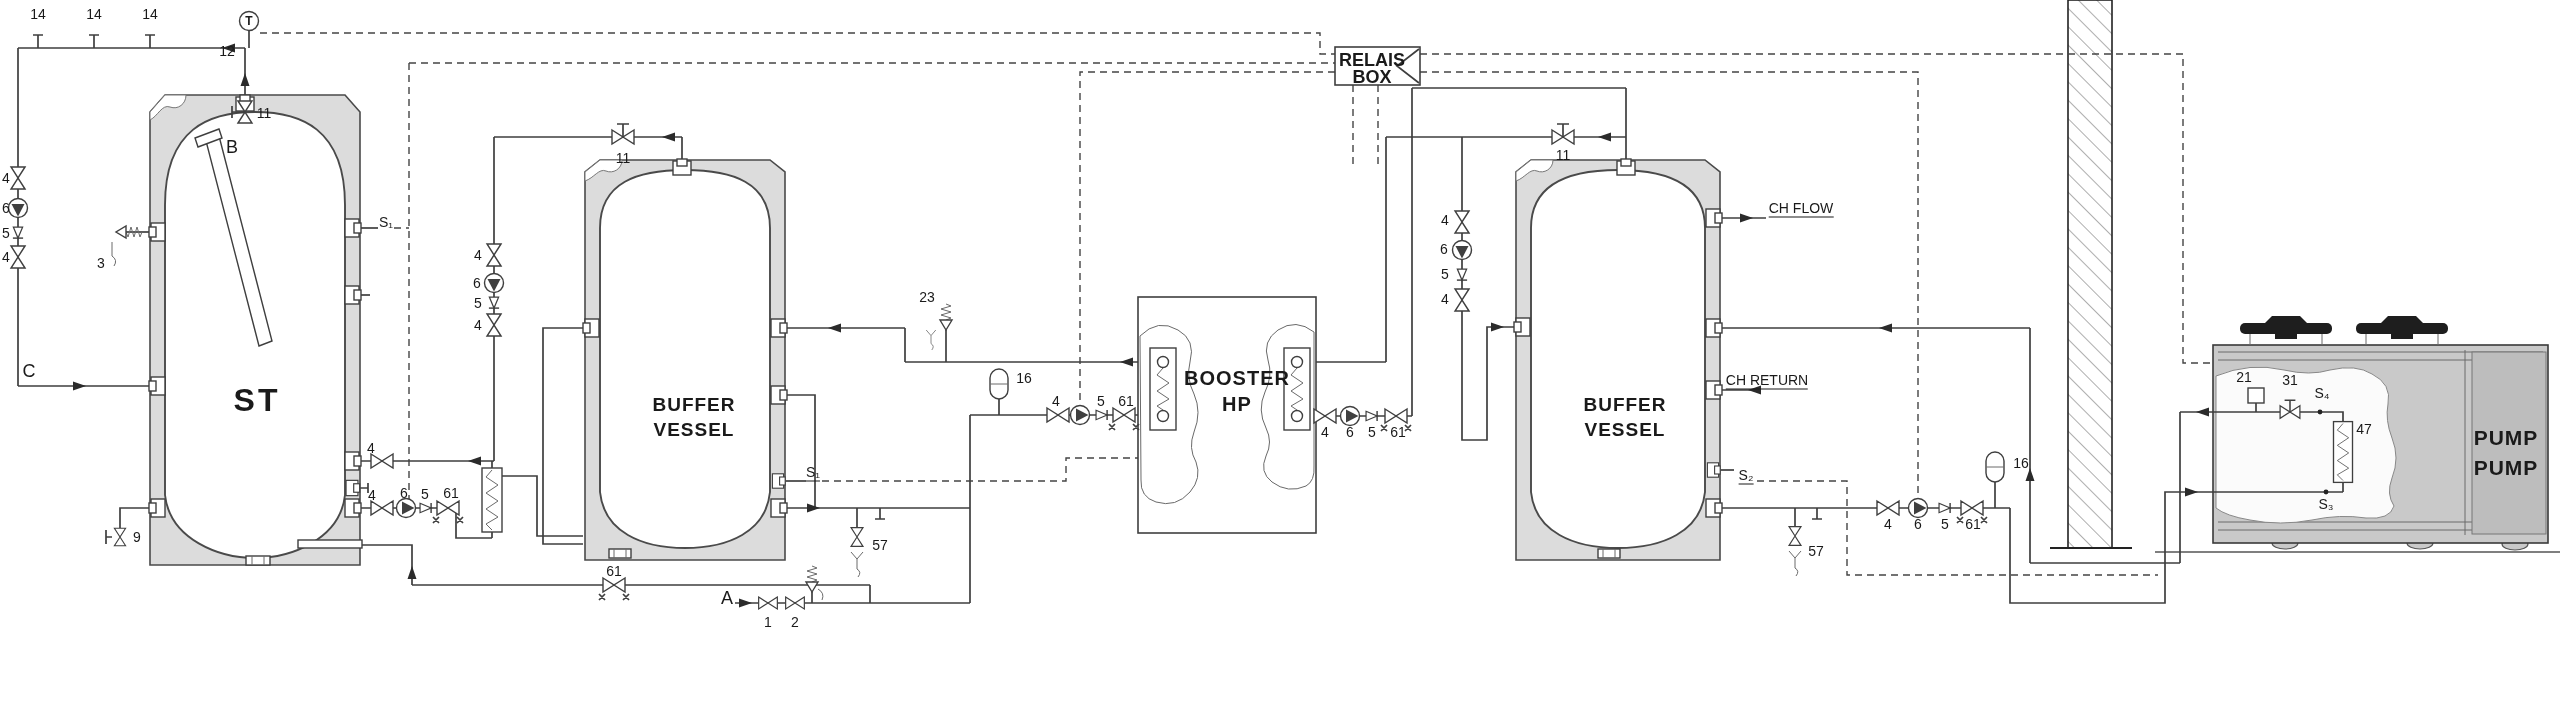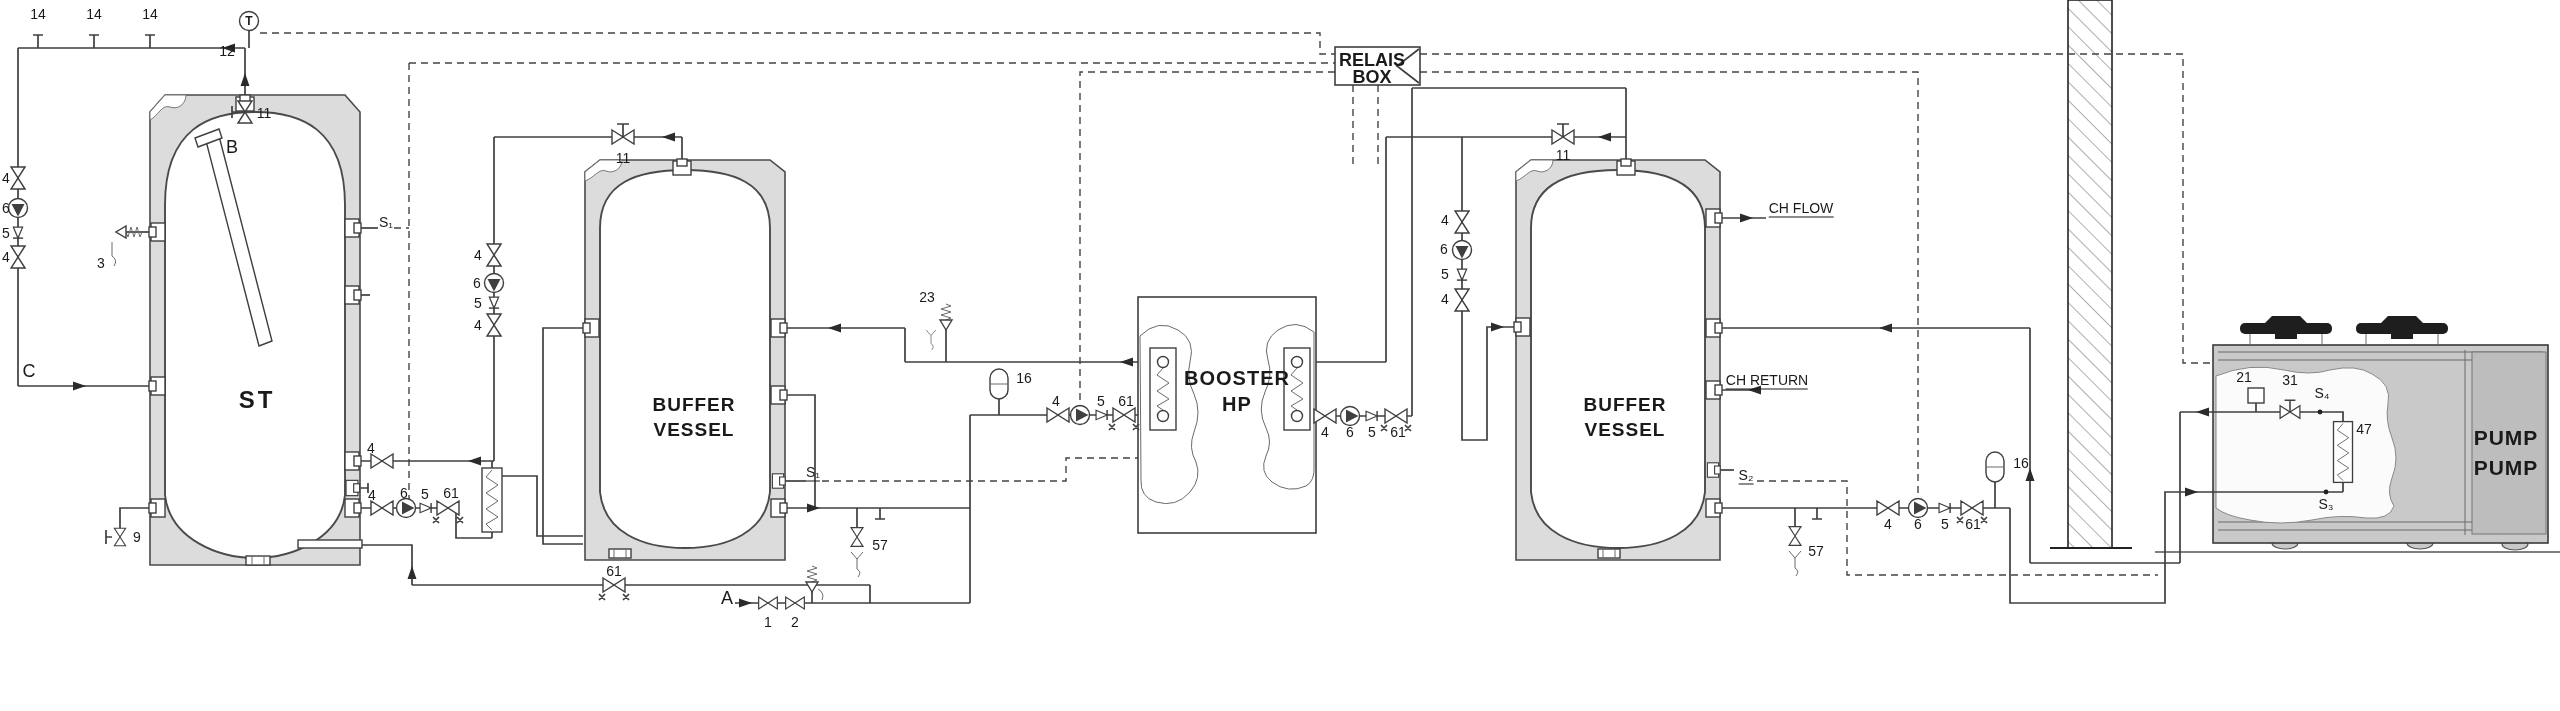--- a/index.html
+++ b/index.html
@@ -16,21 +16,21 @@
   .comp{fill:#fff;stroke:var(--line);stroke-width:1.4;}
   .compf{fill:var(--line);stroke:none;}
   .thin{fill:none;stroke:#6a6a6a;stroke-width:1;}
   .tankw{fill:var(--insulation);stroke:var(--tank-stroke);stroke-width:1.6;}
   .inner{fill:#fff;stroke:var(--tank-stroke);stroke-width:1.9;}
   .boxw{fill:#fff;stroke:var(--line);stroke-width:1.6;}
   #labels{position:absolute;left:0;top:0;width:100%;height:100%;pointer-events:none;}
   .lbl{position:absolute;transform:translate(-50%,-50%);font-size:14px;color:var(--text);
        white-space:nowrap;line-height:1;}
   .b{font-weight:bold;}
-  .s32{font-size:24px;letter-spacing:3px;}
+  .s32{font-size:32px;letter-spacing:3px;}
   .s19{font-size:19px;letter-spacing:1px;}
   .s20{font-size:20px;letter-spacing:1px;}
   .s21{font-size:21px;letter-spacing:1px;}
   .s15{font-size:18px;}
   .s12{font-size:12px;}
   .ul{border-bottom:1.5px solid var(--text);padding-bottom:2px;}
 </style>
 </head>
 <body>
 

